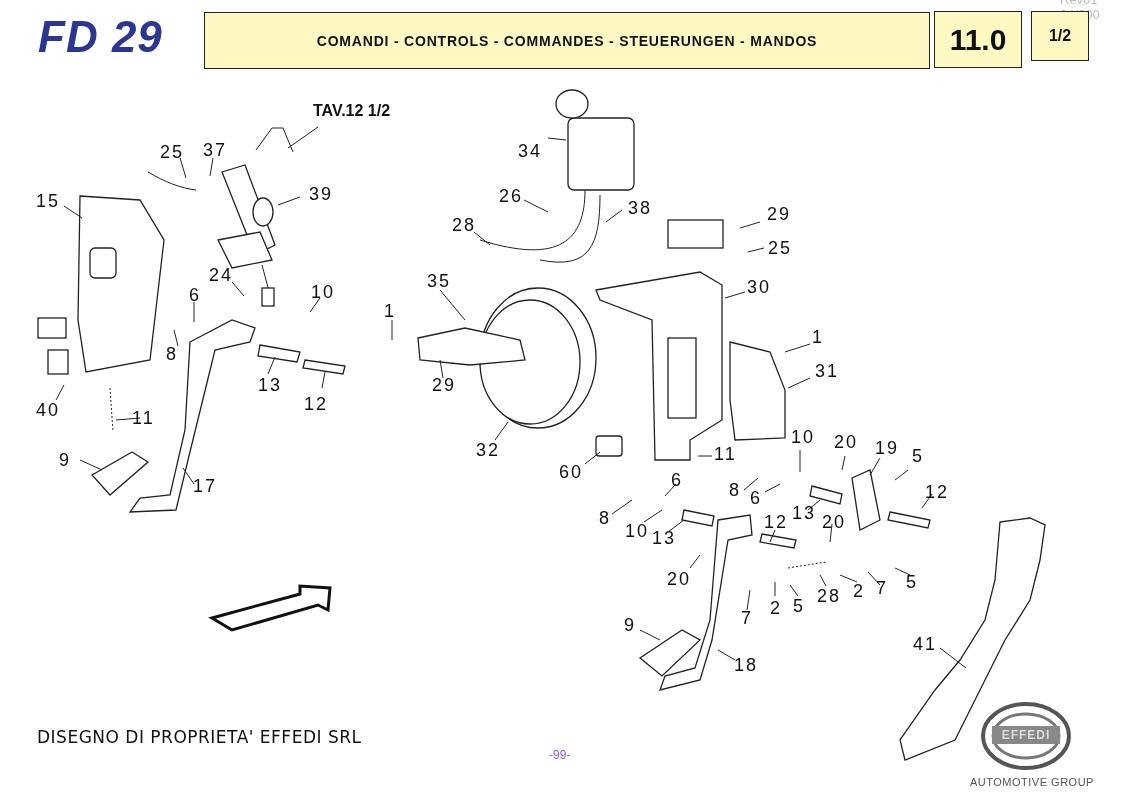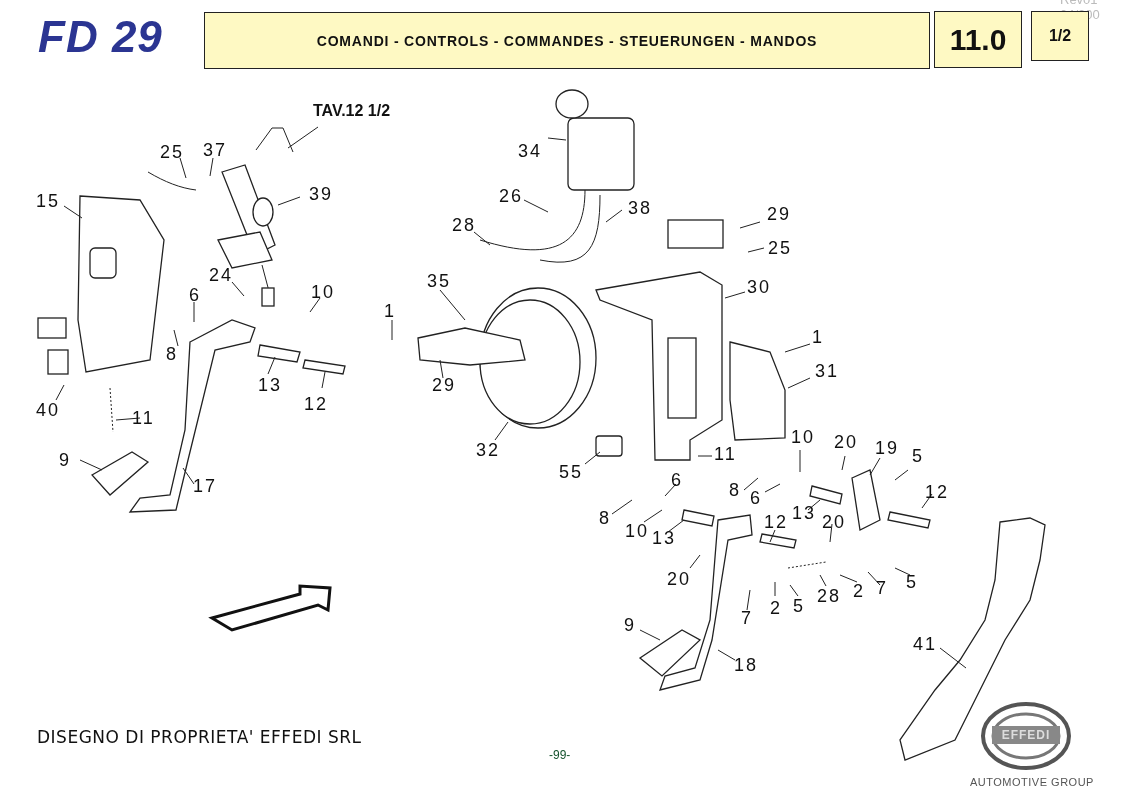--- a/index.html
+++ b/index.html
@@ -7,21 +7,21 @@
   .abs { position:absolute; }
   .model { left:38px; top:12px; font-size:44px; font-weight:bold; font-style:italic; color:#2b3592; letter-spacing:1px; font-family:"Liberation Sans", sans-serif; }
   .box { border:1.5px solid #222; background:#fef9c3; box-sizing:border-box; display:flex; align-items:center; justify-content:center; }
   .title-box { left:204px; top:12px; width:726px; height:57px; font-size:14px; font-weight:bold; letter-spacing:0.8px; }
   .sec-box { left:934px; top:11px; width:88px; height:57px; font-size:30px; font-weight:bold; }
   .pg-box { left:1031px; top:11px; width:58px; height:50px; font-size:16px; font-weight:bold; }
   .rev { left:1060px; top:-8px; font-size:13px; color:#bbb; }
   .tav { left:313px; top:102px; font-size:16px; font-weight:bold; }
   .lbl { font-size:18px; letter-spacing:2px; color:#111; }
   .footer { left:37px; top:727px; font-size:17px; letter-spacing:0.5px; font-family:"DejaVu Sans", sans-serif; }
-  .pagenum { left:549px; top:748px; font-size:12px; color:#14532d; }
+  .pagenum { left:549px; top:748px; font-size:12px; color:#8b5cf6; }
   .auto { left:970px; top:776px; font-size:11px; color:#555; letter-spacing:0.5px; }
   svg { position:absolute; left:0; top:0; }
   .ln { stroke:#222; stroke-width:1.3; fill:#fff; }
   .thin { stroke:#222; stroke-width:1; fill:none; }
 </style>
 </head>
 <body>
 
 <div class="abs rev">Rev01 04/200</div>
 <div class="abs model">FD 29</div>
@@ -117,21 +117,21 @@
 <div class="abs lbl" style="left:452px;top:215px">28</div>
 <div class="abs lbl" style="left:767px;top:204px">29</div>
 <div class="abs lbl" style="left:768px;top:238px">25</div>
 <div class="abs lbl" style="left:427px;top:271px">35</div>
 <div class="abs lbl" style="left:747px;top:277px">30</div>
 <div class="abs lbl" style="left:384px;top:301px">1</div>
 <div class="abs lbl" style="left:812px;top:327px">1</div>
 <div class="abs lbl" style="left:815px;top:361px">31</div>
 <div class="abs lbl" style="left:432px;top:375px">29</div>
 <div class="abs lbl" style="left:476px;top:440px">32</div>
-<div class="abs lbl" style="left:559px;top:462px">55</div>
+<div class="abs lbl" style="left:559px;top:462px">60</div>
 <div class="abs lbl" style="left:714px;top:444px">11</div>
 <div class="abs lbl" style="left:791px;top:427px">10</div>
 <div class="abs lbl" style="left:834px;top:432px">20</div>
 <div class="abs lbl" style="left:875px;top:438px">19</div>
 <div class="abs lbl" style="left:912px;top:446px">5</div>
 <div class="abs lbl" style="left:729px;top:480px">8</div>
 <div class="abs lbl" style="left:750px;top:488px">6</div>
 <div class="abs lbl" style="left:671px;top:470px">6</div>
 <div class="abs lbl" style="left:792px;top:503px">13</div>
 <div class="abs lbl" style="left:925px;top:482px">12</div>

